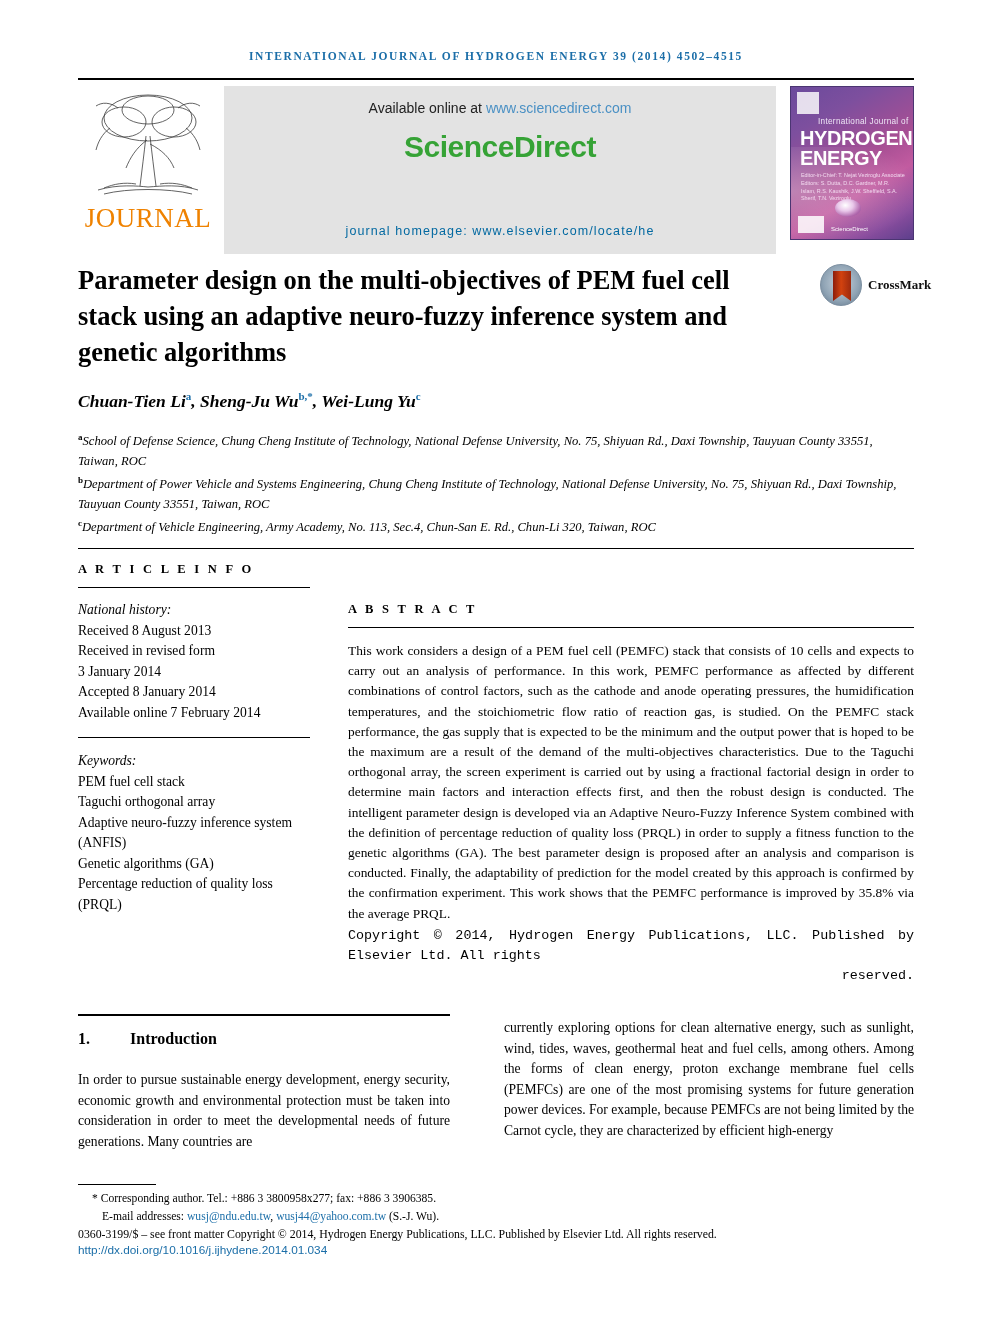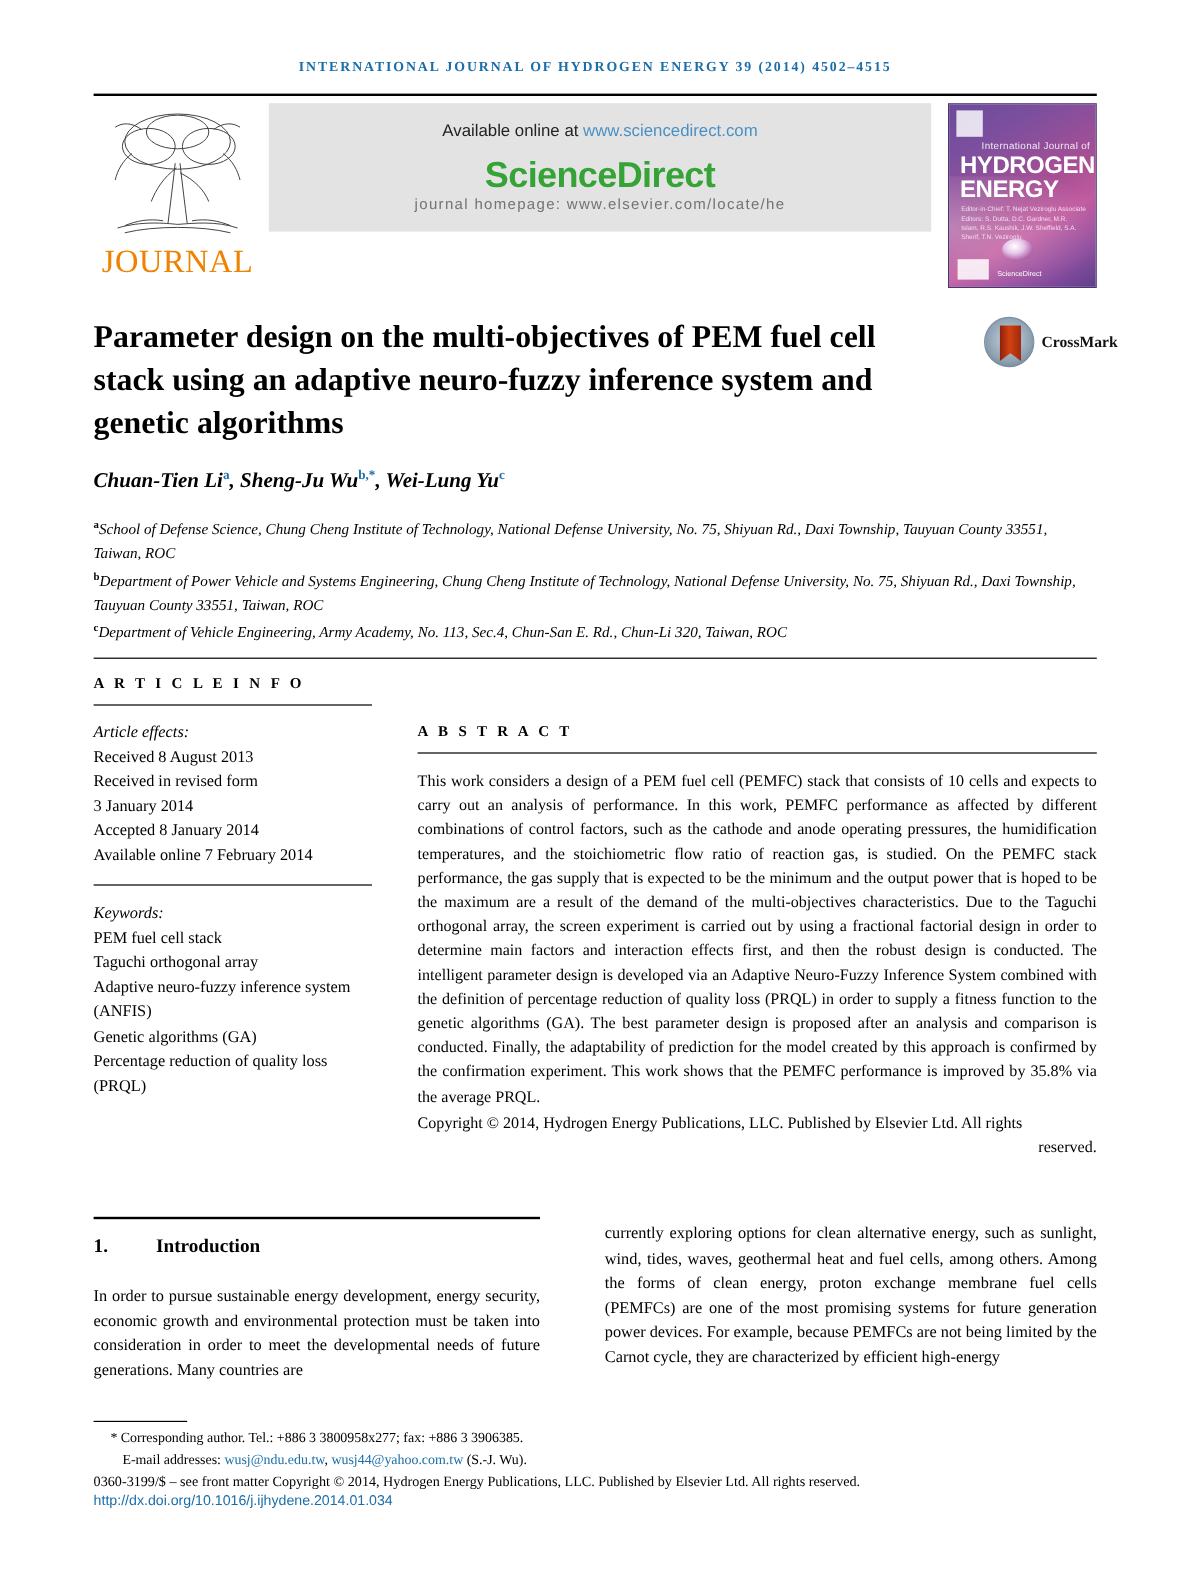--- a/index.html
+++ b/index.html
@@ -64,21 +64,21 @@
     text-align: center;
     font-family: "Liberation Serif", serif;
     font-size: 27px;
     letter-spacing: 0.5px;
     color: #ef8200;
   }
   .sd-banner {
     position: absolute;
     left: 146px; top: 0;
     width: 552px;
-    height: 107px;
+    height: 168px;
     background: #e3e3e3;
   }
   .avail-line {
     position: absolute;
     left: 0; top: 14px;
     width: 552px;
     text-align: center;
     font-family: "Liberation Sans", sans-serif;
     font-size: 14px;
     color: #222;
@@ -96,21 +96,21 @@
     letter-spacing: -0.5px;
   }
   .homepage-line {
     position: absolute;
     left: 0; bottom: 16px;
     width: 552px;
     text-align: center;
     font-family: "Liberation Sans", sans-serif;
     font-size: 12.5px;
     letter-spacing: 1.1px;
-    color: #737373;
+    color: #0369a1;
   }
 
   
   .cover {
     position: absolute;
     right: 0; top: 0;
     width: 122px;
     height: 152px;
     background: linear-gradient(150deg,#6b4a9c 0%, #7d4f9e 22%, #a74f94 50%, #c25ba0 66%, #8a4d9e 86%, #5d3f8c 100%);
     border: 1px solid #4b3572;
@@ -276,21 +276,21 @@
   .keywords-head { margin-top: 13px; font-style: italic; }
   .abs-body {
     margin-top: 13px;
     font-family: "Liberation Serif", serif;
     font-size: 13.4px;
     line-height: 20.2px;
     text-align: justify;
   }
   .abs-copyright {
     margin-top: 2px;
-    font-family: Liberation Serif, serif;
+    font-family: Liberation Mono, monospace;
     font-size: 13.4px;
     line-height: 20.2px;
     text-align: justify;
   }
   .abs-copyright .last { display: block; text-align: right; }
 
   
   .intro-rule {
     position: absolute;
     left: 78px; top: 1014px;
@@ -428,21 +428,21 @@
     <div><sup>b</sup><span>Department of Power Vehicle and Systems Engineering, Chung Cheng Institute of Technology, National Defense University, No. 75, Shiyuan Rd., Daxi Township, Tauyuan County 33551, Taiwan, ROC</span></div>
     <div><sup>c</sup><span>Department of Vehicle Engineering, Army Academy, No. 113, Sec.4, Chun-San E. Rd., Chun-Li 320, Taiwan, ROC</span></div>
   </div>
 
   <div class="rule-section"></div>
 
   <div class="col-info">
     <div class="sec-label">A R T I C L E   I N F O</div>
     <div class="thin-rule"></div>
     <div class="info-body">
-      <div>Article effects:</div>
+      <div>National history:</div>
       <div class="plain">Received 8 August 2013</div>
       <div class="plain">Received in revised form</div>
       <div class="plain">3 January 2014</div>
       <div class="plain">Accepted 8 January 2014</div>
       <div class="plain">Available online 7 February 2014</div>
     </div>
     <div class="info-rule"></div>
     <div class="info-body">
       <div class="keywords-head">Keywords:</div>
       <div class="plain">PEM fuel cell stack</div>

